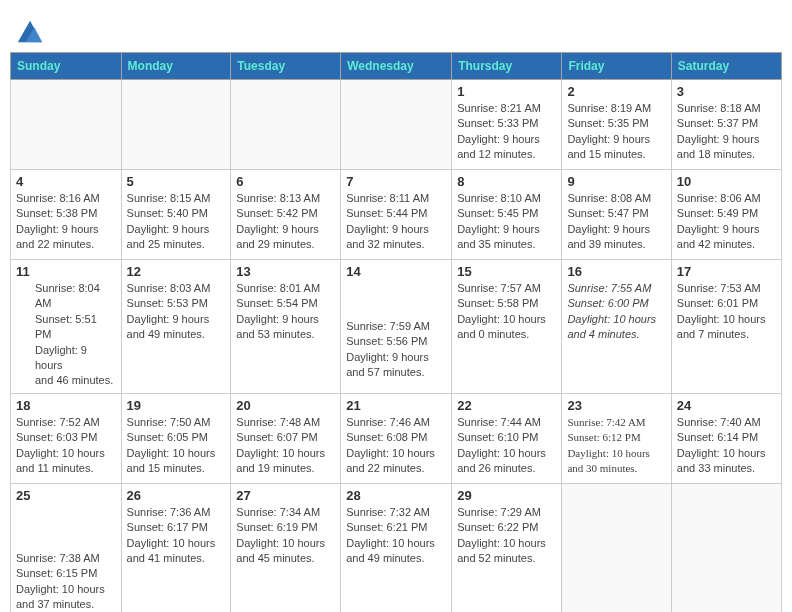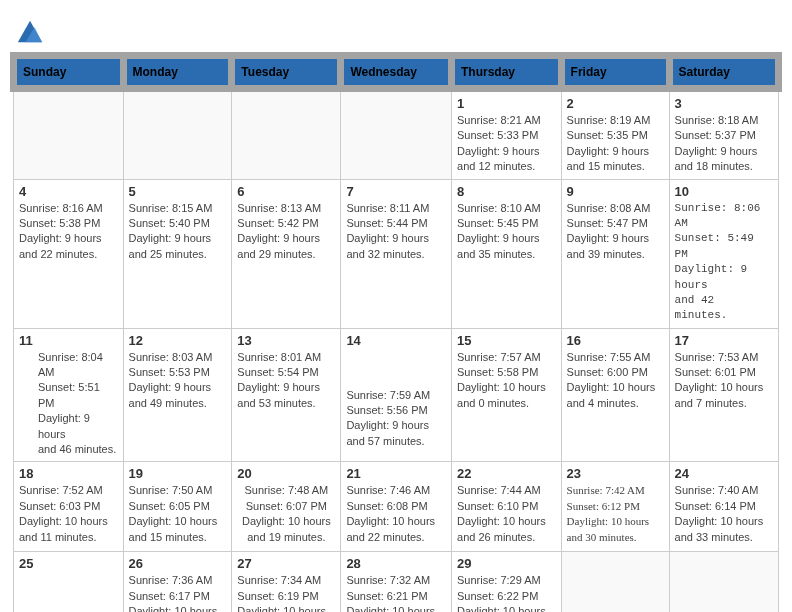--- a/index.html
+++ b/index.html
@@ -55,26 +55,26 @@
       font-size: 16px;
       color: #555;
     }
     .calendar {
       width: 100%;
       border-collapse: collapse;
       font-size: 11px;
     }
     .calendar th {
       background-color: #2b6cb0;
-      color: #000000;
+      color: #5eead4;
       text-align: left;
       padding: 6px 6px;
       font-size: 12px;
       font-weight: bold;
-      border: 7px solid #a3a3a3;
+      border: 1px solid #a3a3a3;
     }
     .calendar td {
       border: 1px solid #ccc;
       vertical-align: top;
       padding: 4px 5px;
       width: 113px;
       height: 90px;
       color: #333;
     }
     .calendar td.empty {
@@ -191,21 +191,21 @@
         </td>
         <td>
           <span class="day-number">9</span>
           <div class="day-info" style="white-space: pre-line;">Sunrise: 8:08 AM
 Sunset: 5:47 PM
 Daylight: 9 hours
 and 39 minutes.</div>
         </td>
         <td>
           <span class="day-number">10</span>
-          <div class="day-info" style="white-space: pre-line; font-family: Liberation Mono, monospace;">Sunrise: 8:06 AM
+          <div class="day-info" style="white-space: pre-line;">Sunrise: 8:06 AM
 Sunset: 5:49 PM
 Daylight: 9 hours
 and 42 minutes.</div>
         </td>
       </tr>
       <tr>
         <td>
           <span class="day-number">11</span>
           <div class="day-info" style="white-space: pre-line; margin-left: 19px;">Sunrise: 8:04 AM
 Sunset: 5:51 PM
@@ -235,21 +235,21 @@
         </td>
         <td>
           <span class="day-number">15</span>
           <div class="day-info" style="white-space: pre-line;">Sunrise: 7:57 AM
 Sunset: 5:58 PM
 Daylight: 10 hours
 and 0 minutes.</div>
         </td>
         <td>
           <span class="day-number">16</span>
-          <div class="day-info" style="white-space: pre-line;">Sunrise: 7:55 AM
+          <div class="day-info" style="white-space: pre-line; font-style: italic;">Sunrise: 7:55 AM
 Sunset: 6:00 PM
 Daylight: 10 hours
 and 4 minutes.</div>
         </td>
         <td>
           <span class="day-number">17</span>
           <div class="day-info" style="white-space: pre-line;">Sunrise: 7:53 AM
 Sunset: 6:01 PM
 Daylight: 10 hours
 and 7 minutes.</div>
@@ -265,21 +265,21 @@
         </td>
         <td>
           <span class="day-number">19</span>
           <div class="day-info" style="white-space: pre-line;">Sunrise: 7:50 AM
 Sunset: 6:05 PM
 Daylight: 10 hours
 and 15 minutes.</div>
         </td>
         <td>
           <span class="day-number">20</span>
-          <div class="day-info" style="white-space: pre-line; text-align: center;">Sunrise: 7:48 AM
+          <div class="day-info" style="white-space: pre-line;">Sunrise: 7:48 AM
 Sunset: 6:07 PM
 Daylight: 10 hours
 and 19 minutes.</div>
         </td>
         <td>
           <span class="day-number">21</span>
           <div class="day-info" style="white-space: pre-line;">Sunrise: 7:46 AM
 Sunset: 6:08 PM
 Daylight: 10 hours
 and 22 minutes.</div>

